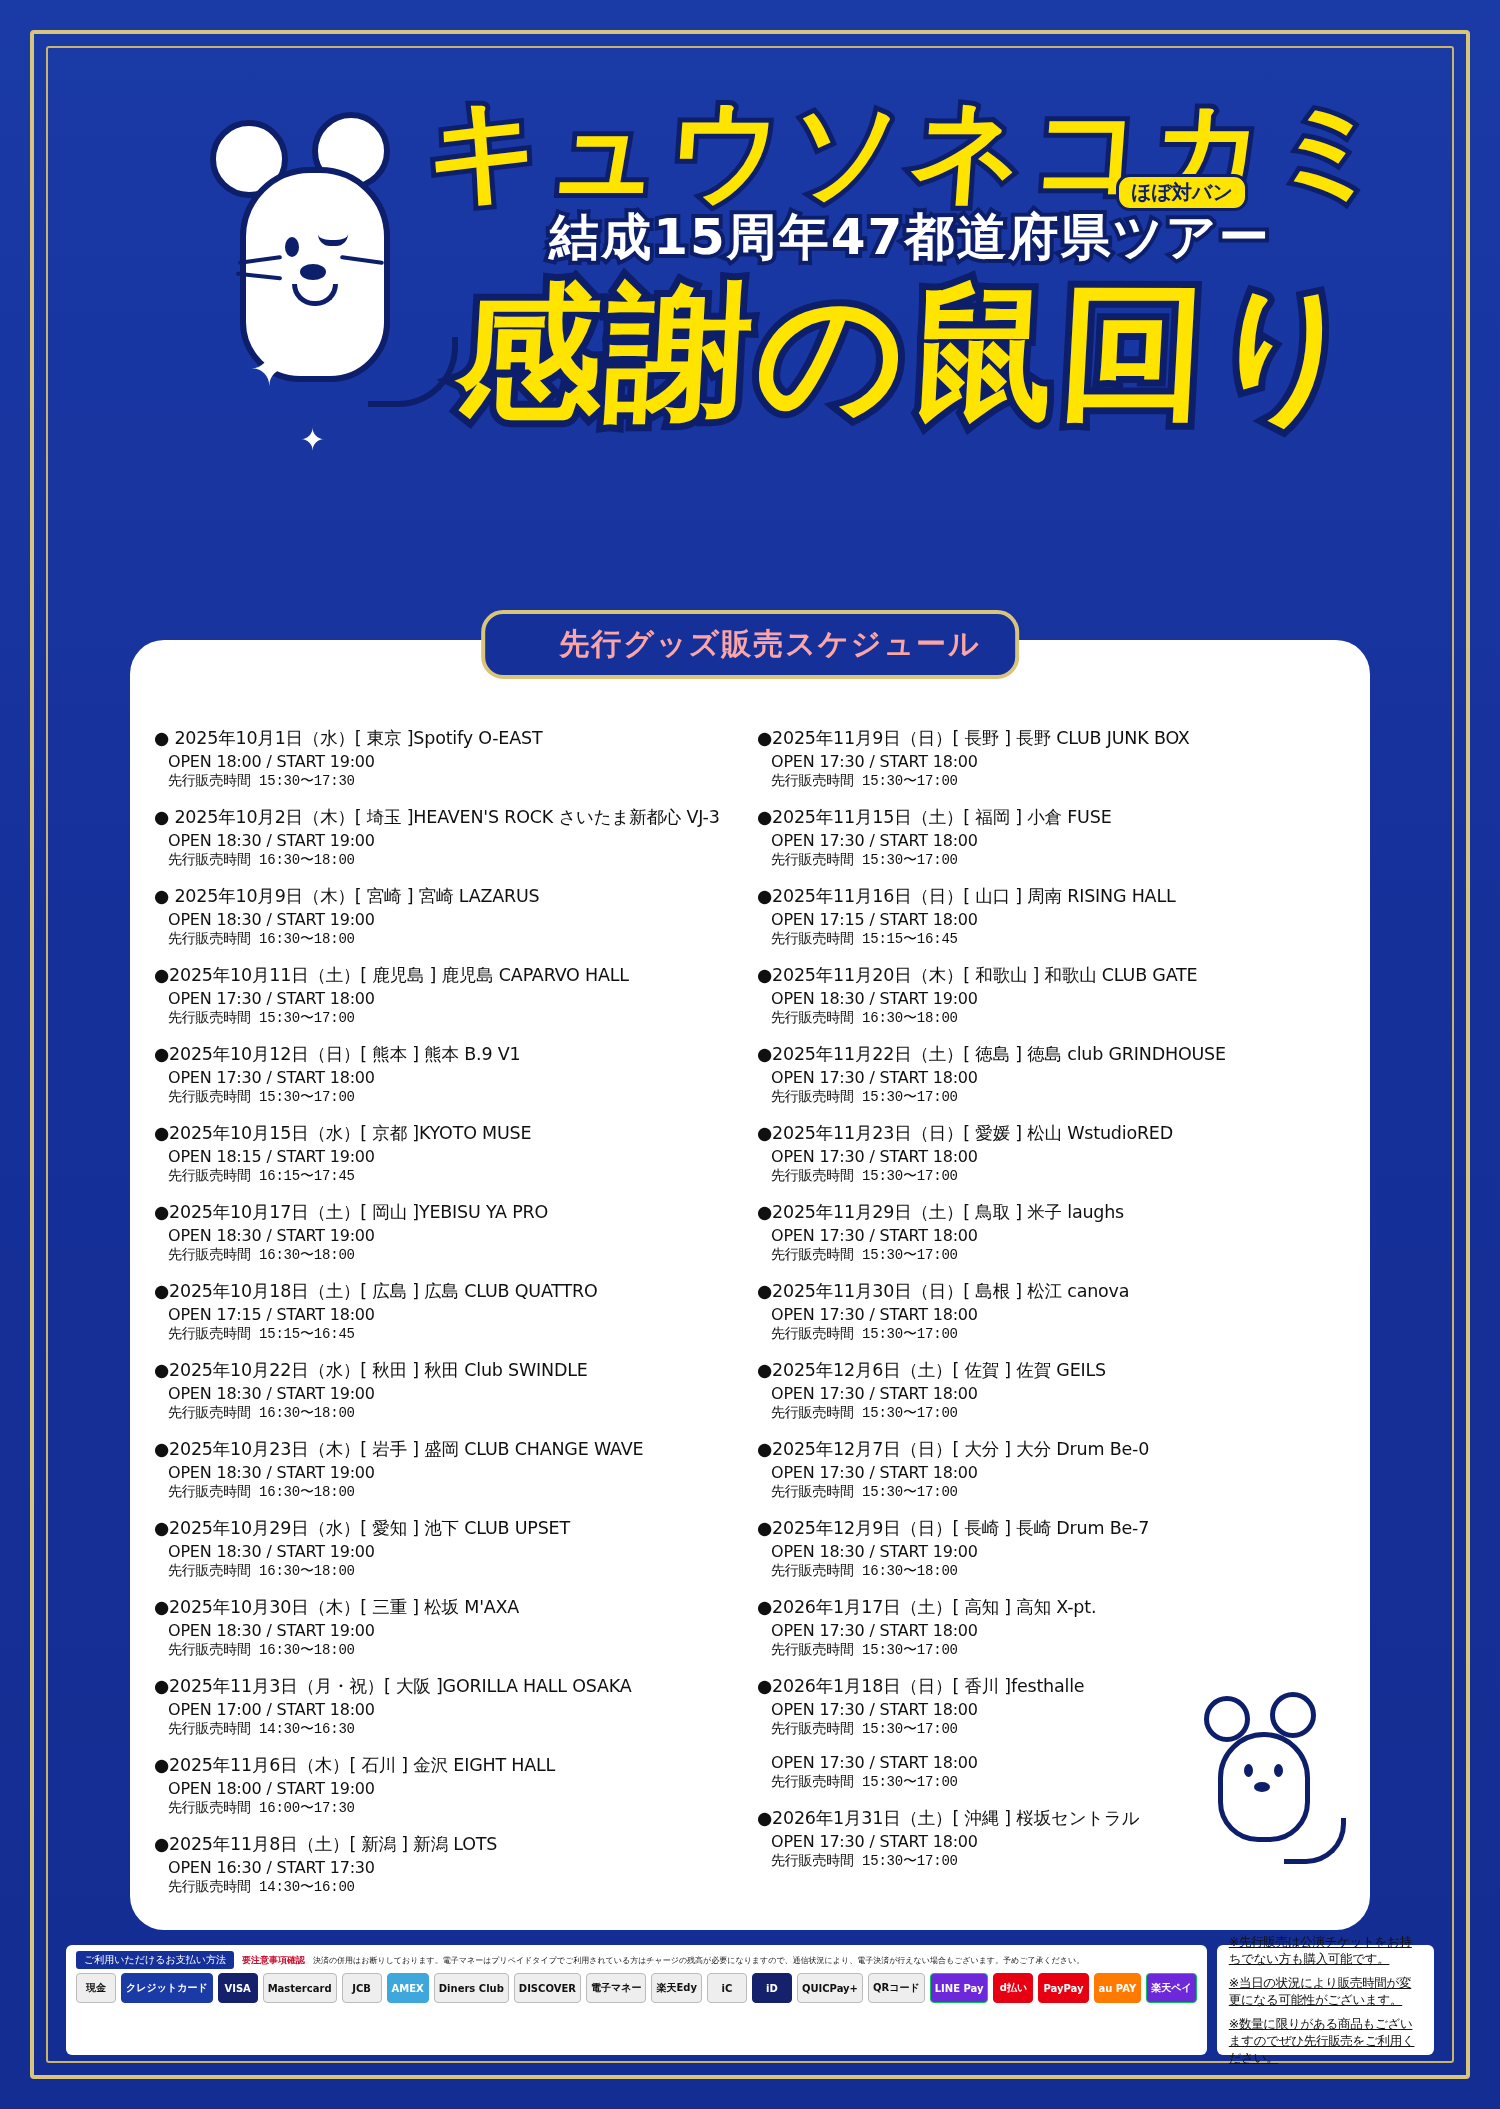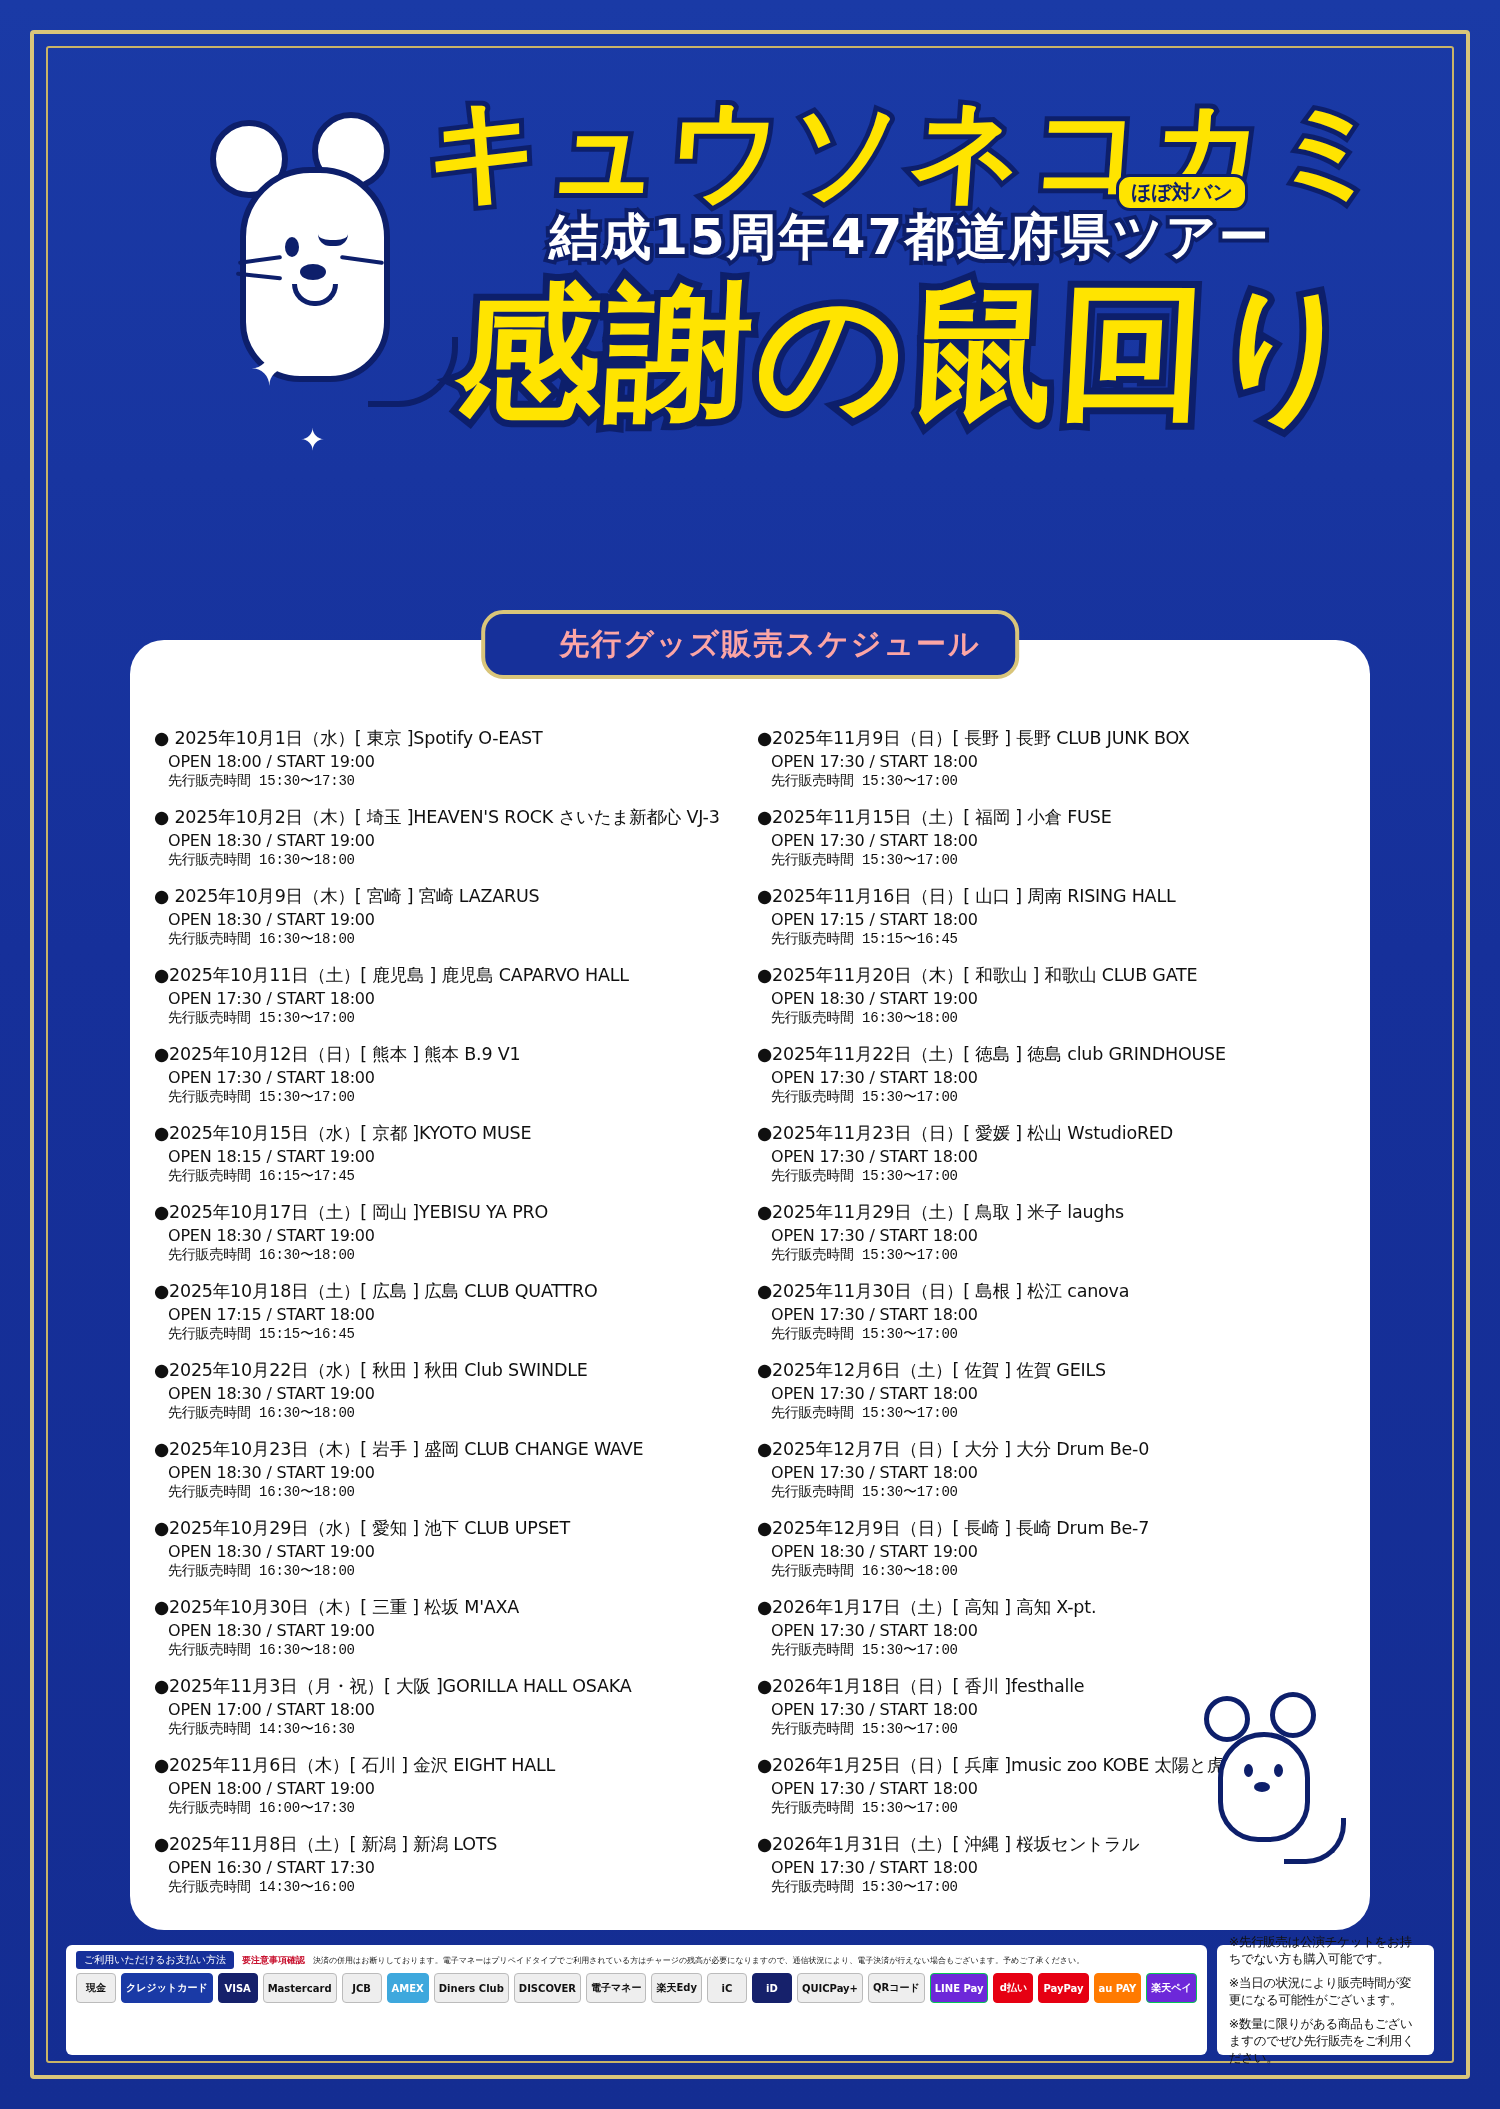--- a/index.html
+++ b/index.html
@@ -174,21 +174,21 @@
   .pi.red { background:#e60012; color:#fff; border-color:#e60012; }
   .pi.orange { background:#ff7a00; color:#fff; border-color:#ff7a00; }
   .pi.lightblue { background:#3ea8dd; color:#fff; border-color:#3ea8dd; }
   .pi.grey { background:#eee; }
   .pi-cell { display:flex; flex-direction:column; align-items:center; gap:2px; }
   .notice-box {
     flex: 1 1 auto; background:#fff; border-radius:6px; padding: 10px 12px;
     display:flex; flex-direction: column; justify-content:center; gap: 7px;
   }
   .notice-box div {
-    font-size: 12.5px; color:#111; font-family:"DejaVu Sans", sans-serif; letter-spacing:-0.3px;
+    font-size: 12.5px; color:#111; font-family:"DejaVu Sans", sans-serif; letter-spacing:-0.3px;text-decoration:underline;
   }
 </style>
 </head>
 <body>
 
 <div class="poster">
   <div class="frame-outer"></div>
   <div class="frame-inner"></div>
 
   <div class="header">
@@ -363,21 +363,20 @@
             <div class="line1">●2026年1月17日（土）[ 高知 ] 高知 X-pt.</div>
             <div class="line2">OPEN 17:30 / START 18:00</div>
             <div class="line3">先行販売時間 15:30〜17:00</div>
           </div>
           <div class="item">
             <div class="line1">●2026年1月18日（日）[ 香川 ]festhalle</div>
             <div class="line2">OPEN 17:30 / START 18:00</div>
             <div class="line3">先行販売時間 15:30〜17:00</div>
           </div>
           <div class="item">
-            <div class="line1">●2026年1月25日（日）[ 兵庫 ]music zoo KOBE 太陽と虎</div>
             <div class="line2">OPEN 17:30 / START 18:00</div>
             <div class="line3">先行販売時間 15:30〜17:00</div>
           </div>
           <div class="item">
             <div class="line1">●2026年1月31日（土）[ 沖縄 ] 桜坂セントラル</div>
             <div class="line2">OPEN 17:30 / START 18:00</div>
             <div class="line3">先行販売時間 15:30〜17:00</div>
           </div>
         </div>
     </div>

